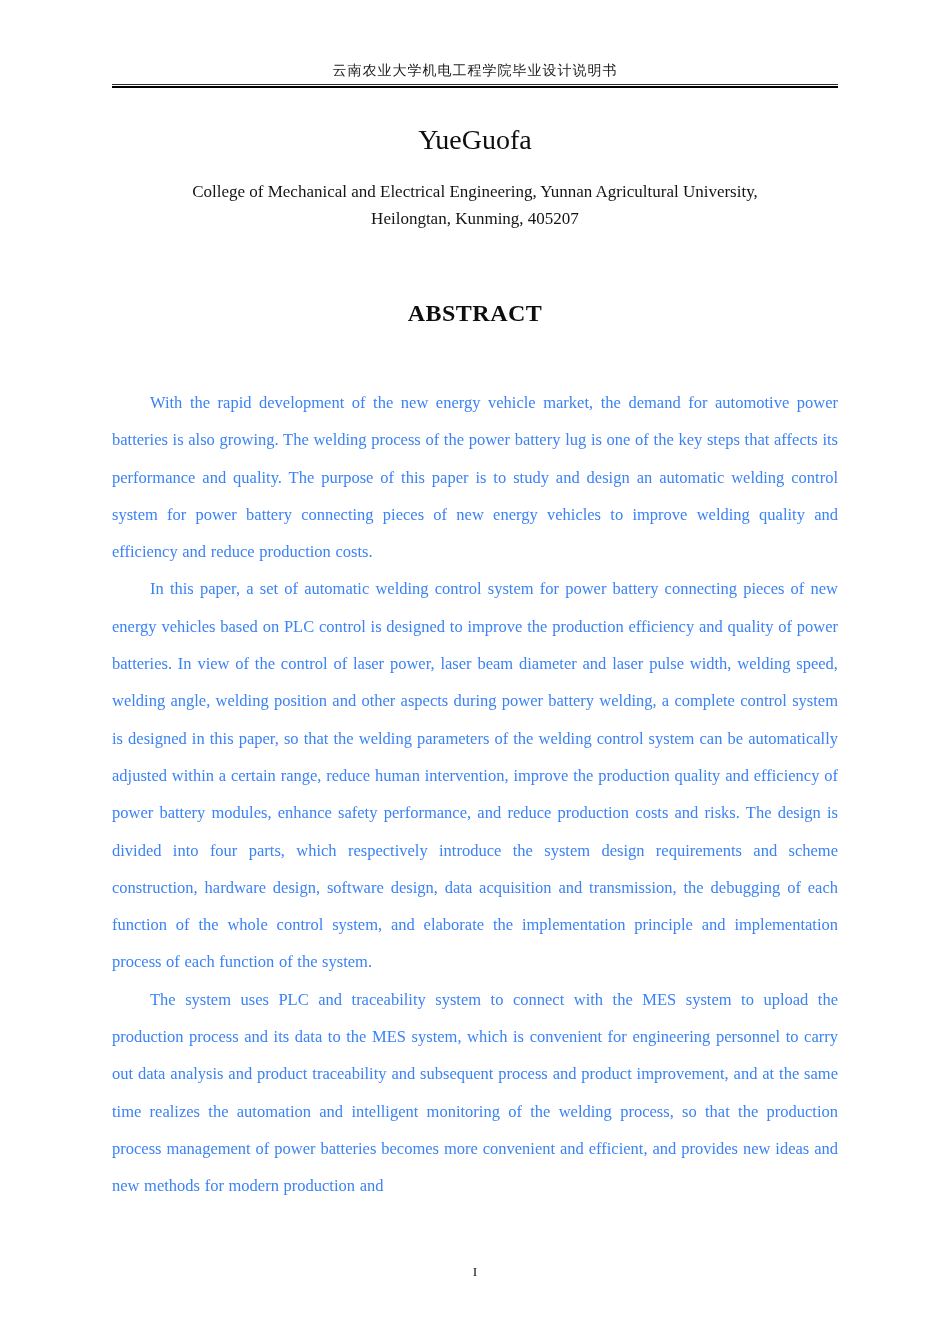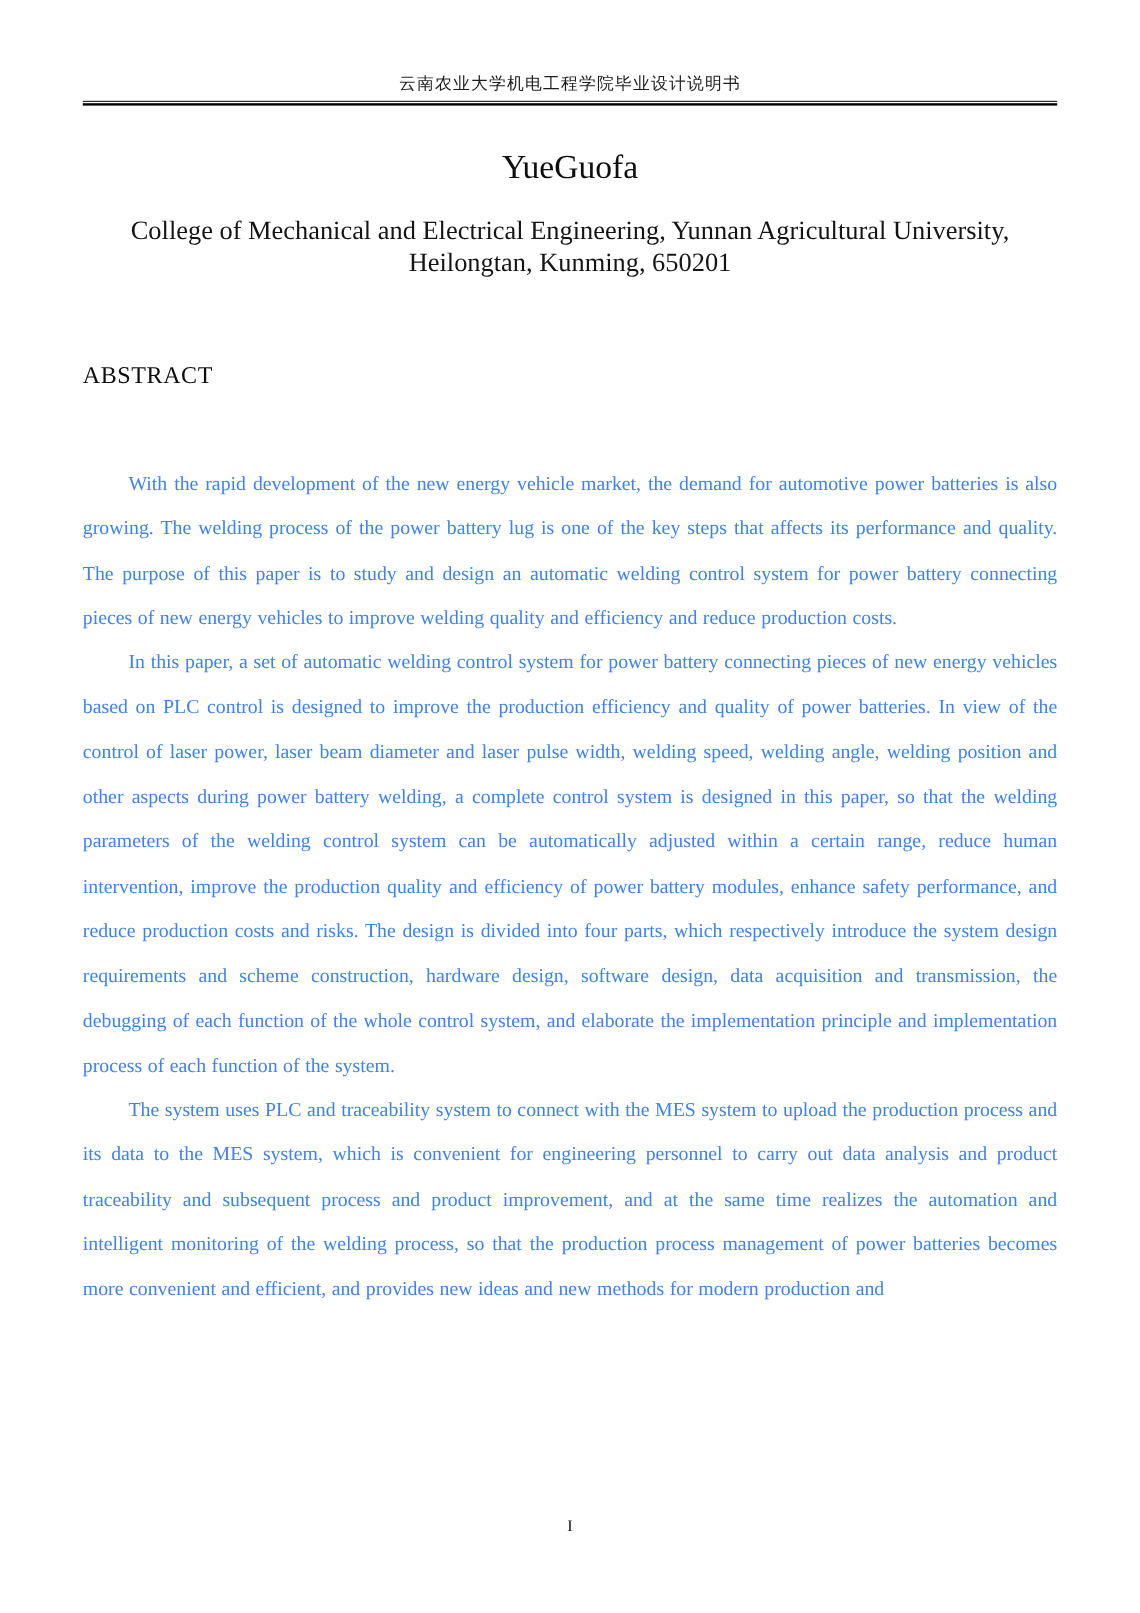--- a/index.html
+++ b/index.html
@@ -5,21 +5,21 @@
   * { margin: 0; padding: 0; box-sizing: border-box; }
   html, body { background: #ffffff; }
   body { font-family: "Liberation Serif", "DejaVu Serif", serif; color: #111111; }
 
   .page {
     position: relative;
     width: 950px;
     height: 1344px;
     margin: 0 auto;
     background: #ffffff;
-    padding: 0 69px;
+    padding: 0 112px;
     overflow: hidden;
   }
 
   .doc-header {
     padding-top: 62px;
   }
   .doc-header-title {
     text-align: center;
     font-size: 14px;
     line-height: 18px;
@@ -37,30 +37,31 @@
     text-align: center;
     font-size: 28px;
     line-height: 30px;
     font-weight: normal;
     color: #0e0e0e;
   }
 
   .affiliation {
     margin-top: 23px;
     text-align: center;
-    font-size: 22px;
+    font-size: 17px;
     line-height: 27px;
     color: #141414;
   }
 
   .abstract-heading {
     margin-top: 67px;
-    font-size: 20px;
+    text-align: center;
+    font-size: 24px;
     line-height: 29px;
-    font-weight: normal;
+    font-weight: bold;
     letter-spacing: 0.5px;
     color: #0e0e0e;
   }
 
   .abstract-body {
     margin-top: 56px;
   }
   .abstract-body p {
     font-size: 16.5px;
     line-height: 37.3px;
@@ -91,21 +92,21 @@
       <div class="rule-thin"></div>
       <div class="rule-gap"></div>
       <div class="rule-thick"></div>
     </div>
   </div>
 
   <h1 class="author-name">YueGuofa</h1>
 
   <div class="affiliation">
     <div>College of Mechanical and Electrical Engineering, Yunnan Agricultural University,</div>
-    <div>Heilongtan, Kunming, 650201</div>
+    <div>Heilongtan, Kunming, 405207</div>
   </div>
 
   <h2 class="abstract-heading">ABSTRACT</h2>
 
   <div class="abstract-body">
     <p>With the rapid development of the new energy vehicle market, the demand for automotive power batteries is also growing. The welding process of the power battery lug is one of the key steps that affects its performance and quality. The purpose of this paper is to study and design an automatic welding control system for power battery connecting pieces of new energy vehicles to improve welding quality and efficiency and reduce production costs.</p>
     <p>In this paper, a set of automatic welding control system for power battery connecting pieces of new energy vehicles based on PLC control is designed to improve the production efficiency and quality of power batteries. In view of the control of laser power, laser beam diameter and laser pulse width, welding speed, welding angle, welding position and other aspects during power battery welding, a complete control system is designed in this paper, so that the welding parameters of the welding control system can be automatically adjusted within a certain range, reduce human intervention, improve the production quality and efficiency of power battery modules, enhance safety performance, and reduce production costs and risks. The design is divided into four parts, which respectively introduce the system design requirements and scheme construction, hardware design, software design, data acquisition and transmission, the debugging of each function of the whole control system, and elaborate the implementation principle and implementation process of each function of the system.</p>
     <p>The system uses PLC and traceability system to connect with the MES system to upload the production process and its data to the MES system, which is convenient for engineering personnel to carry out data analysis and product traceability and subsequent process and product improvement, and at the same time realizes the automation and intelligent monitoring of the welding process, so that the production process management of power batteries becomes more convenient and efficient, and provides new ideas and new methods for modern production and</p>
   </div>
 

